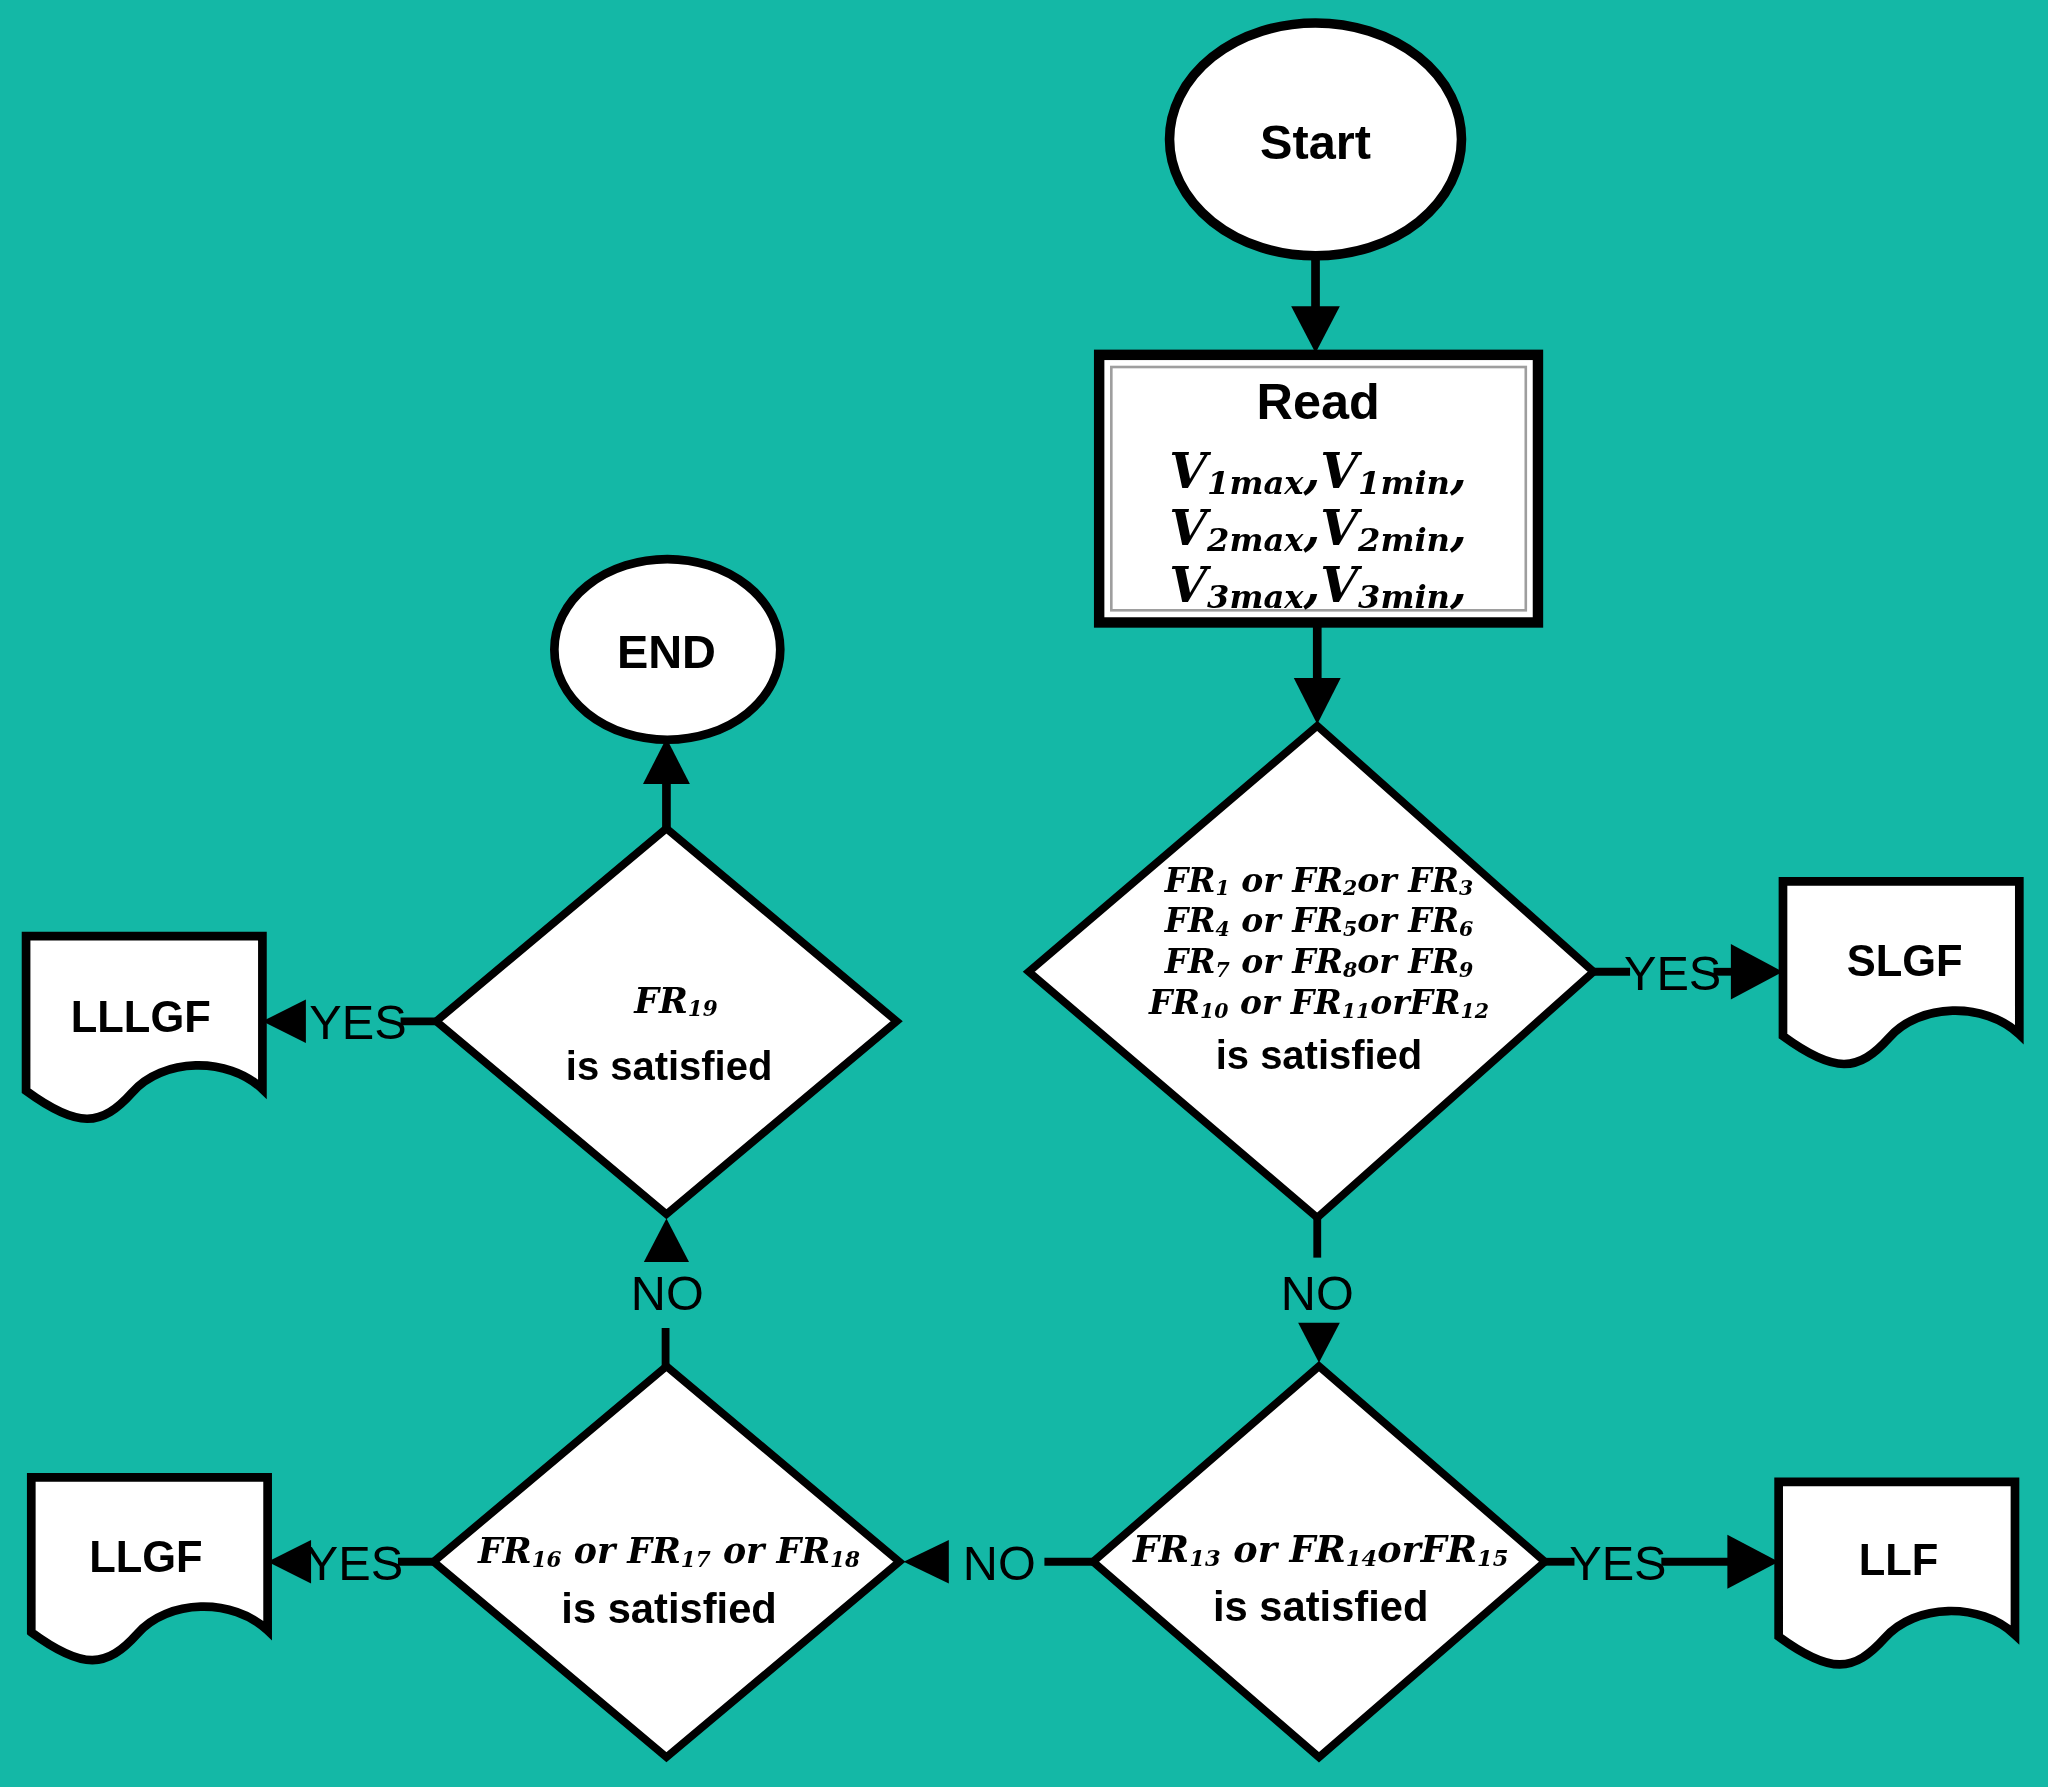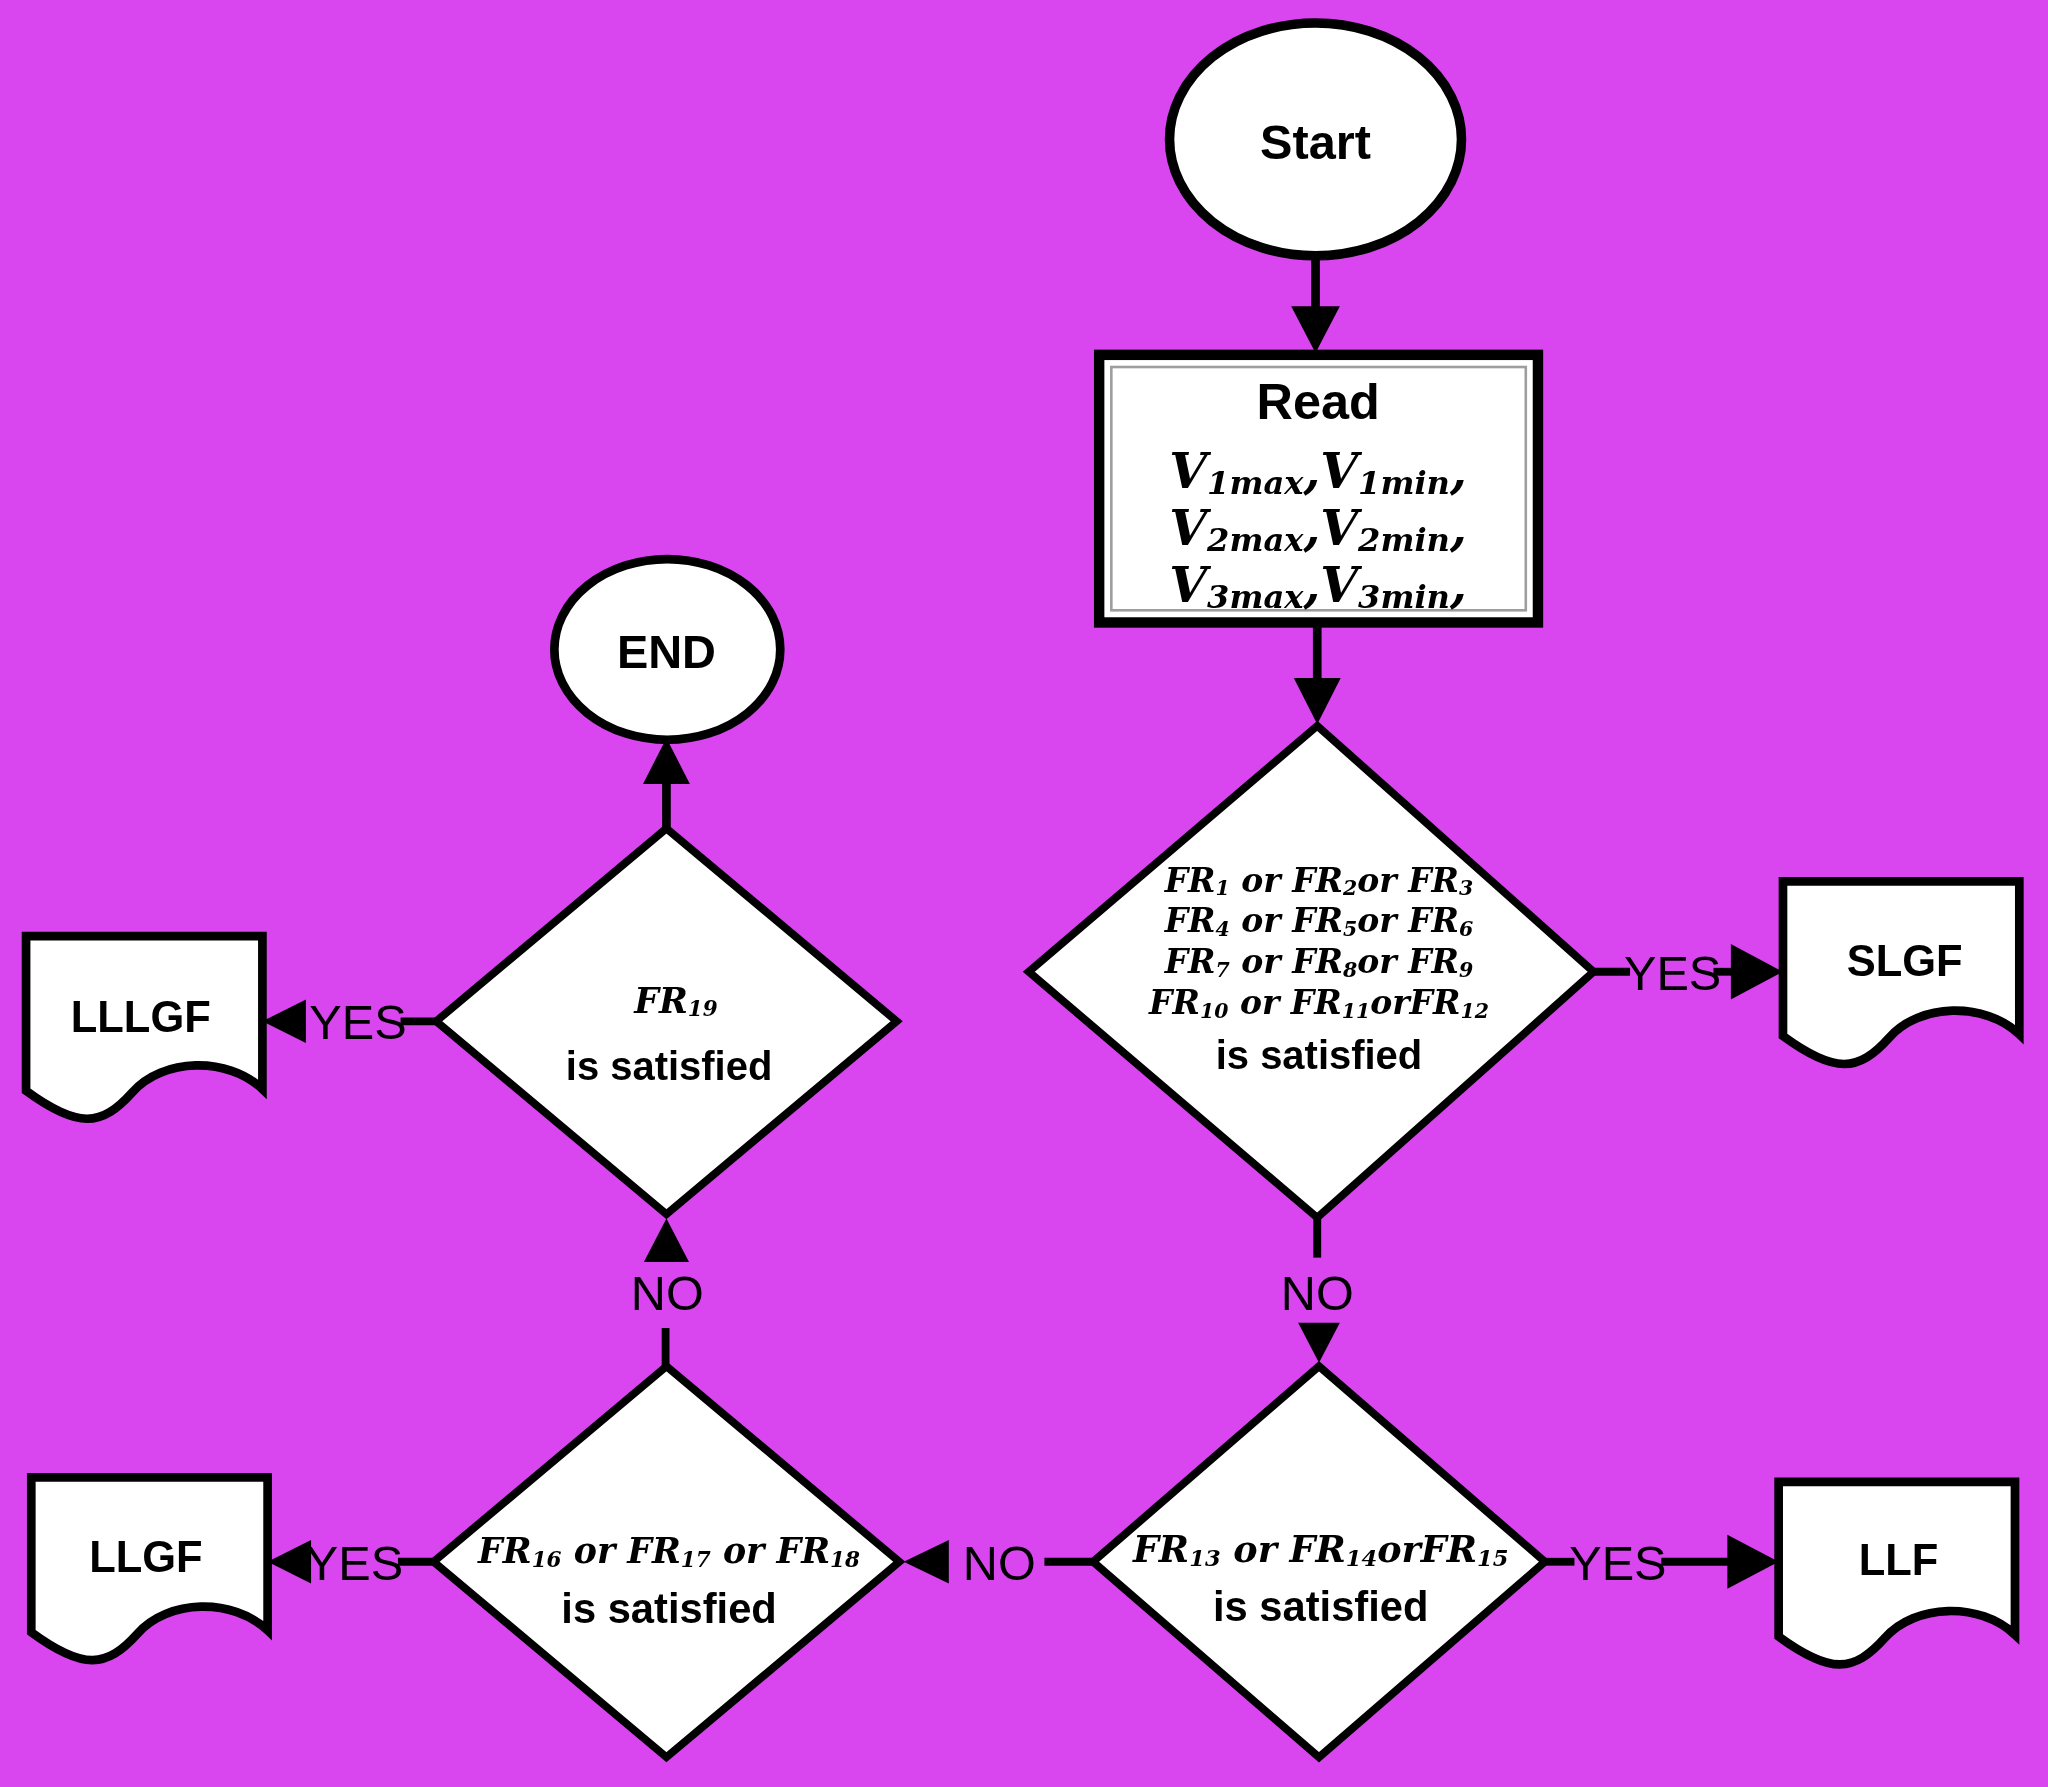--- a/index.html
+++ b/index.html
@@ -1,16 +1,16 @@
 <!DOCTYPE html>
 <html style="font-size:14px"><head>
 <meta charset="utf-8">
 <style>
   html,body{margin:0;padding:0;background:#ffffff;}
-  .canvas{position:relative;width:2048px;height:1788px;background:#d946ef;overflow:hidden;}
+  .canvas{position:relative;width:2048px;height:1788px;background:#14b8a6;overflow:hidden;}
   svg{display:block;}
   .shape{fill:#ffffff;stroke:#000000;}
   .edge{stroke:#000000;fill:none;}
   .head{fill:#000000;stroke:none;}
   .t-sans-b{font-family:"Liberation Sans",sans-serif;font-weight:700;fill:#000;}
   .t-sans{font-family:"Liberation Sans",sans-serif;font-weight:400;fill:#000;}
   .t-math{font-family:"DejaVu Serif",serif;font-weight:700;font-style:italic;fill:#000;}
   text{text-anchor:middle;dominant-baseline:central;}
 </style>
 </head>

